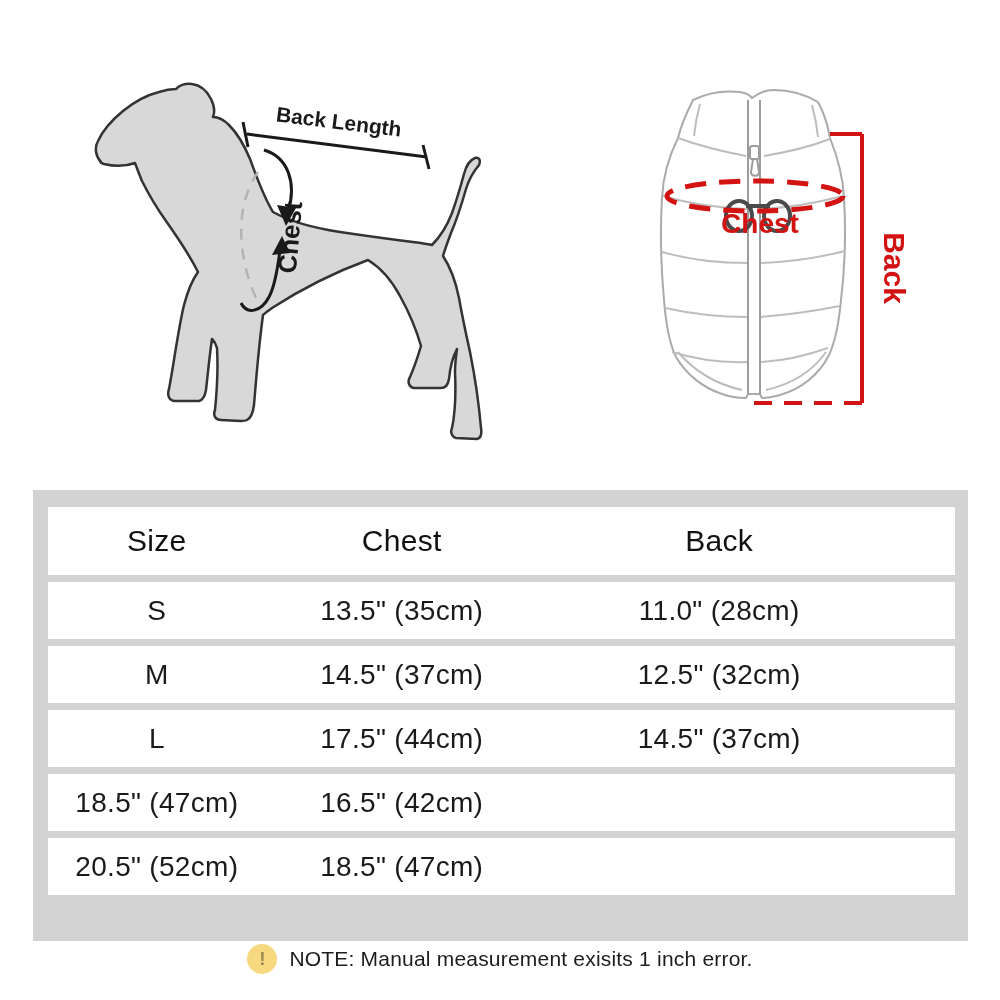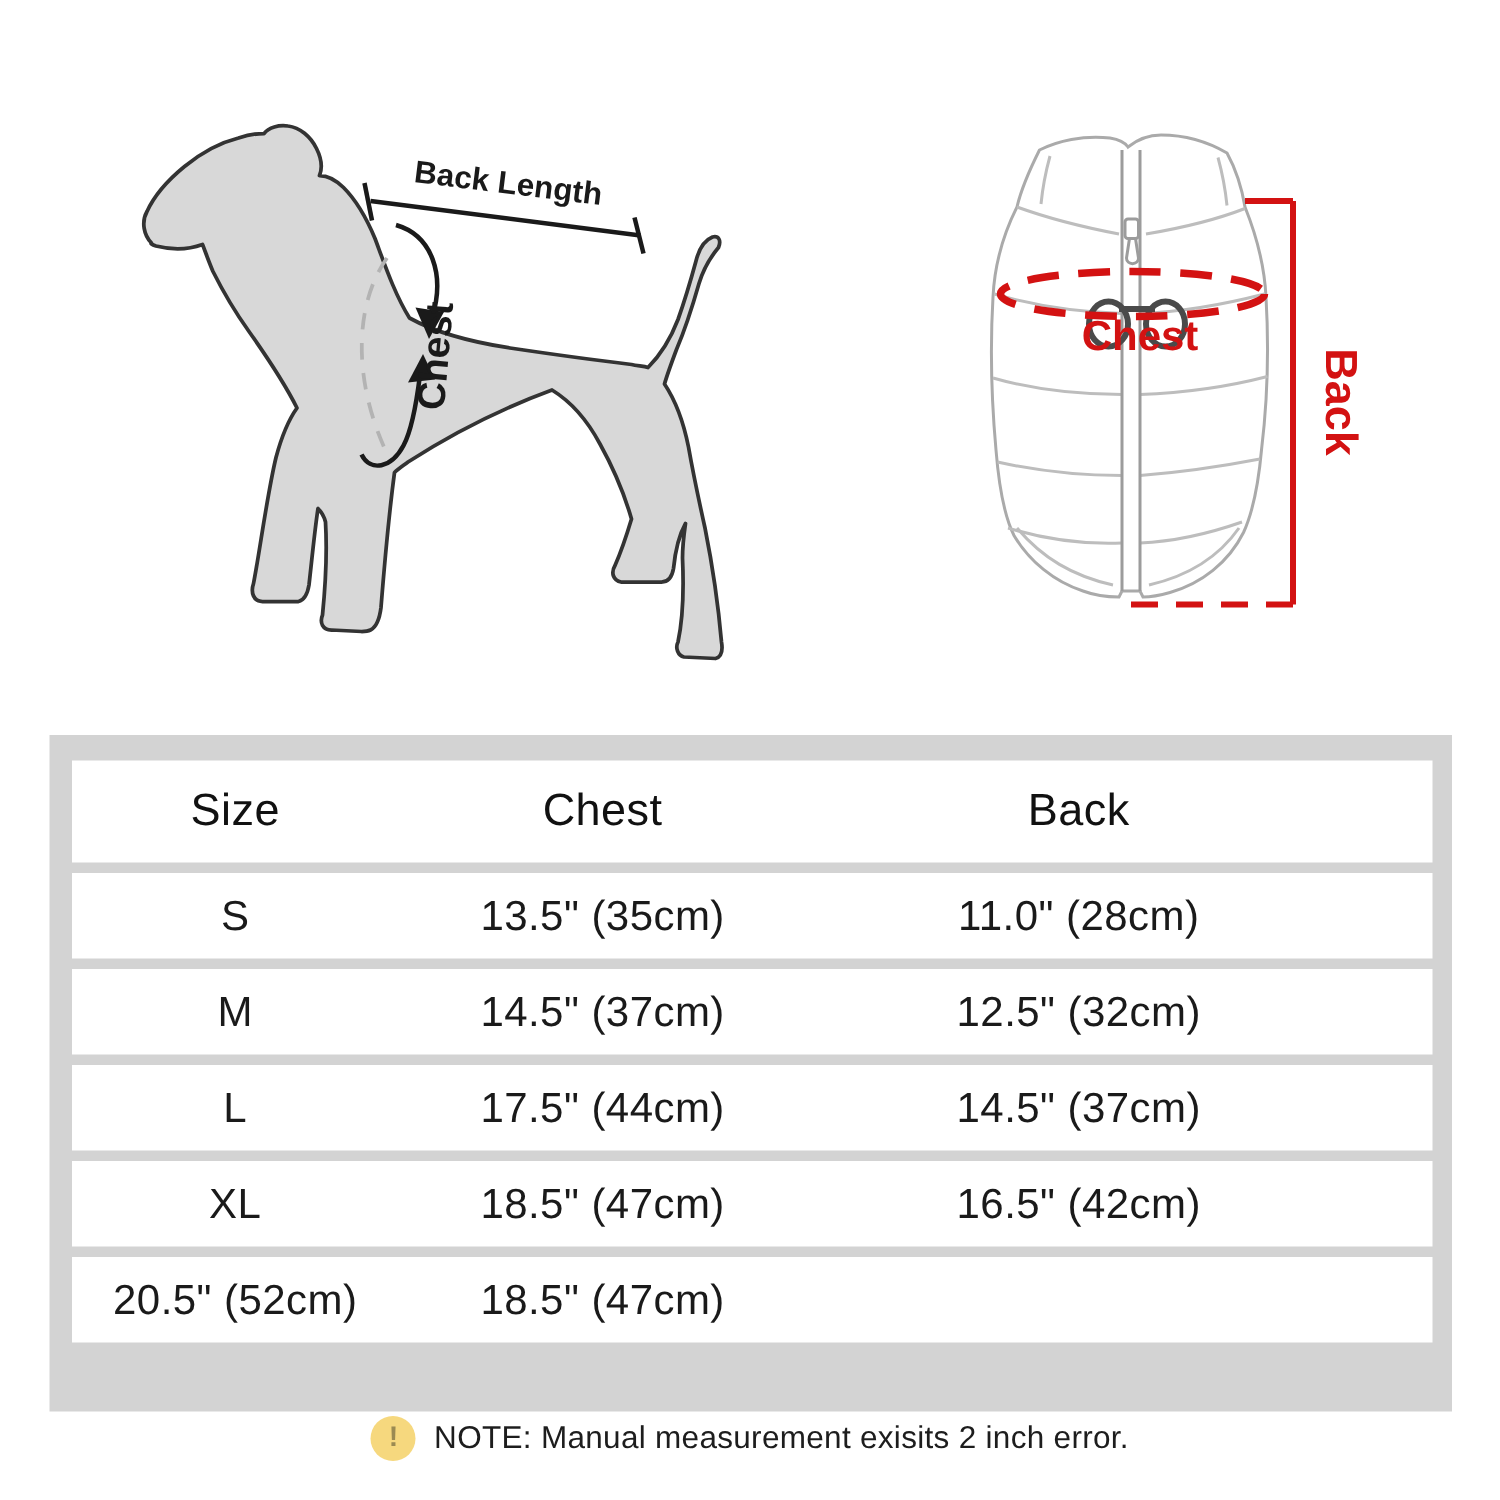--- a/index.html
+++ b/index.html
@@ -203,31 +203,30 @@
           <div class="cell">12.5" (32cm)</div>
           <div class="cell"></div>
         </div>
         <div class="trow">
           <div class="cell">L</div>
           <div class="cell">17.5" (44cm)</div>
           <div class="cell">14.5" (37cm)</div>
           <div class="cell"></div>
         </div>
         <div class="trow">
-          <div class="cell">XL</div>
           <div class="cell">18.5" (47cm)</div>
           <div class="cell">16.5" (42cm)</div>
           <div class="cell"></div>
         </div>
         <div class="trow">
           <div class="cell">20.5" (52cm)</div>
           <div class="cell">18.5" (47cm)</div>
           <div class="cell"></div>
         </div>
       </div>
   </div>
 
   <div class="note">
     <div class="note-icon">!</div>
-    <div class="note-text">NOTE: Manual measurement exisits 2 inch error.</div>
+    <div class="note-text">NOTE: Manual measurement exisits 1 inch error.</div>
   </div>
 
 </div>
 
 </body></html>

